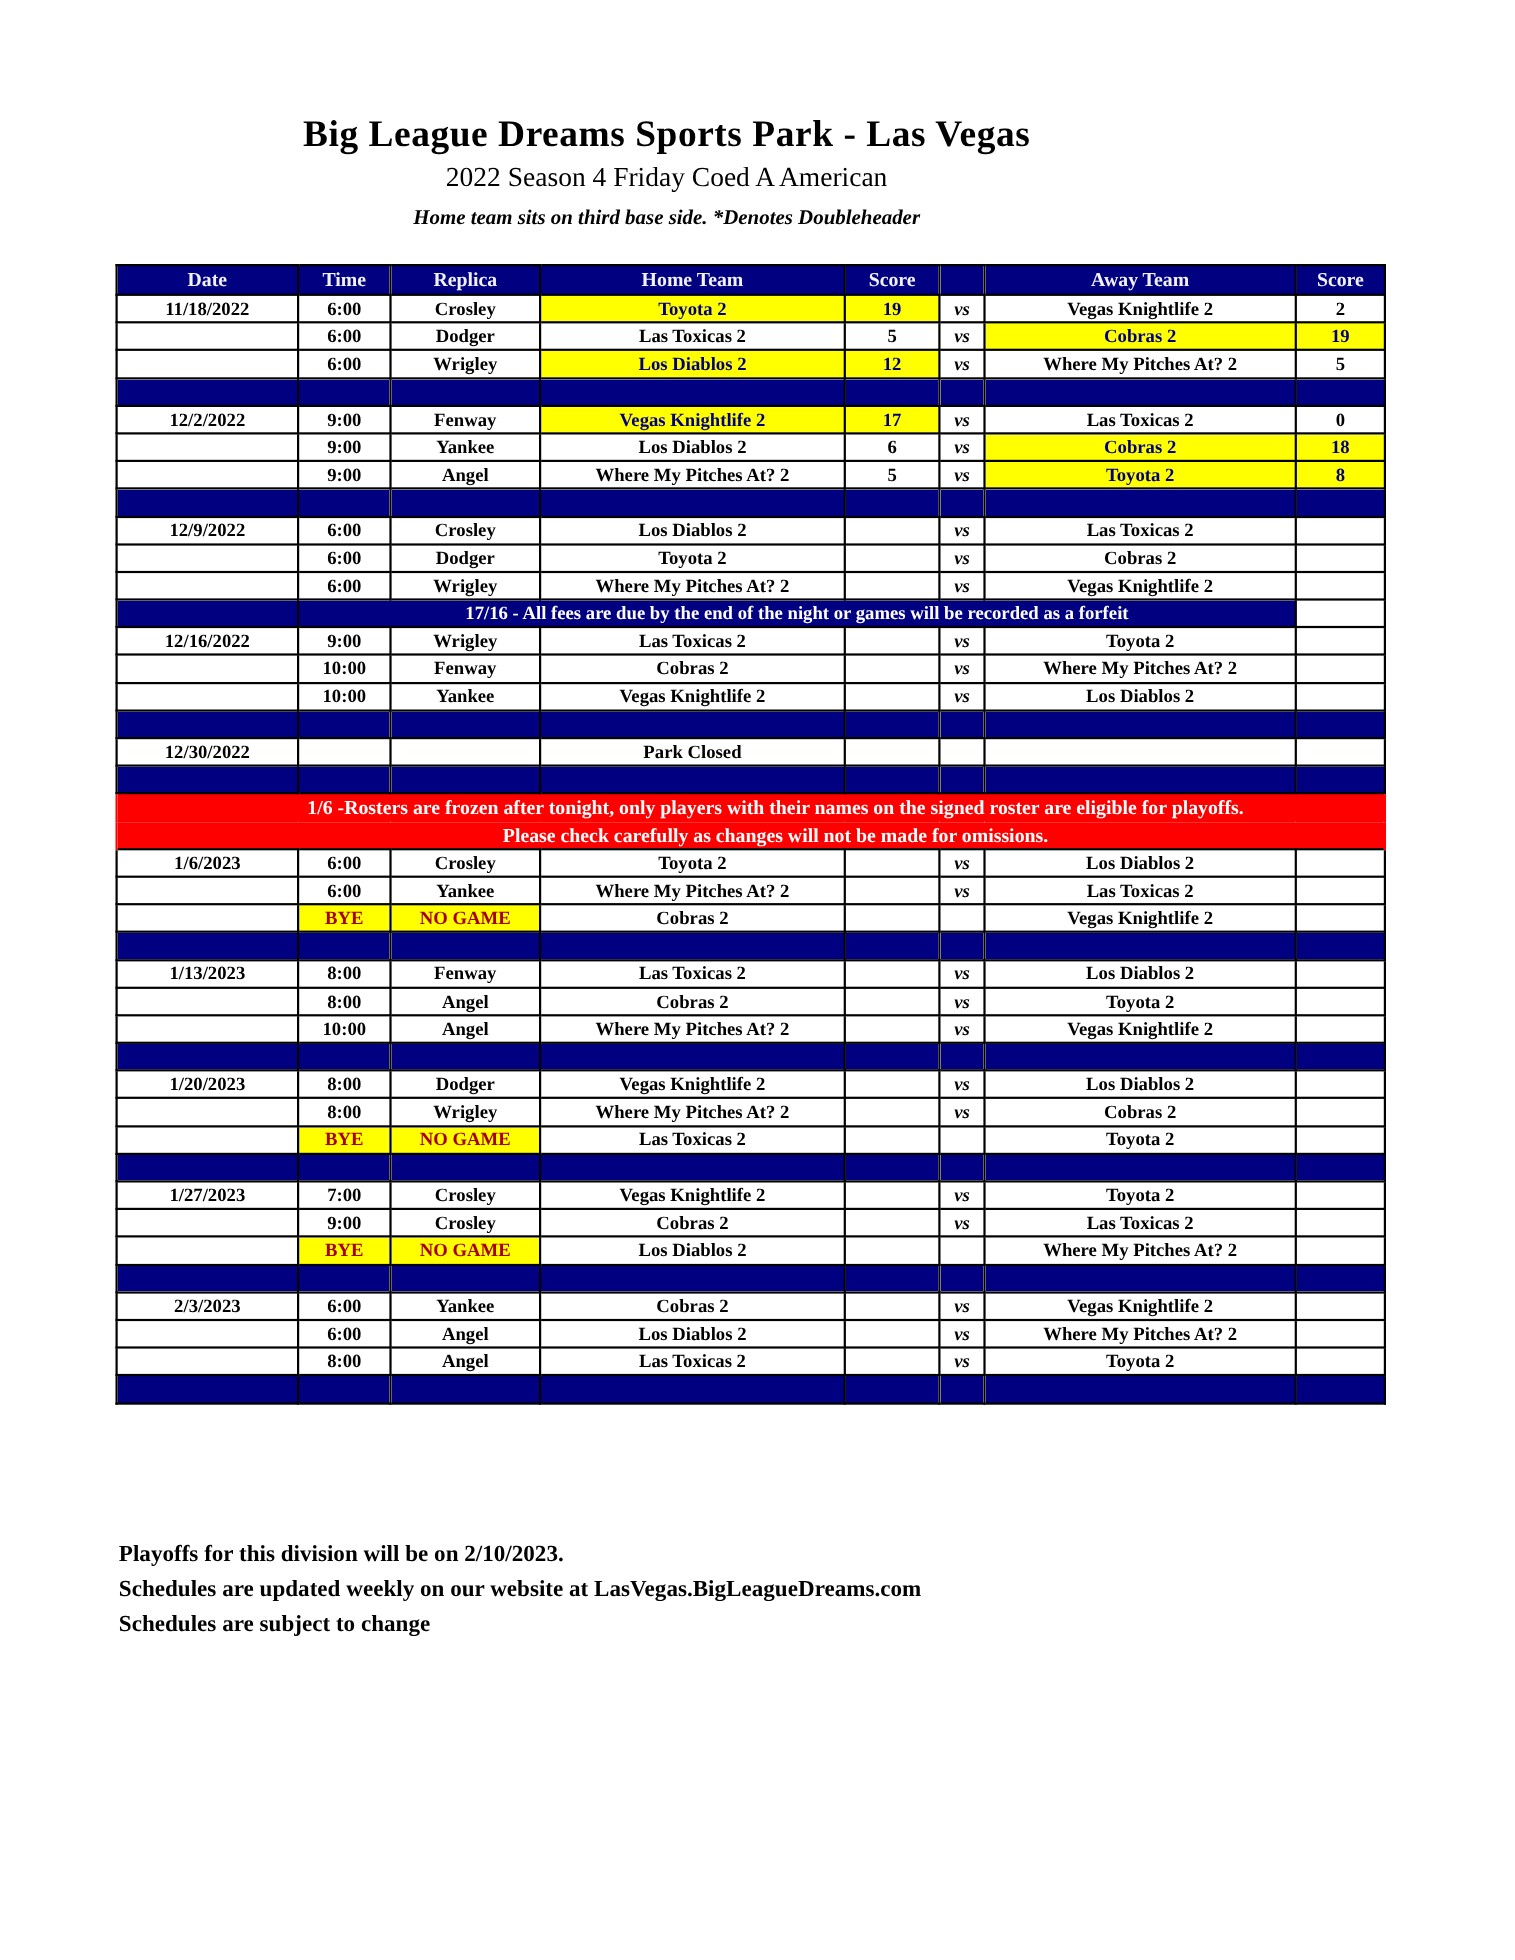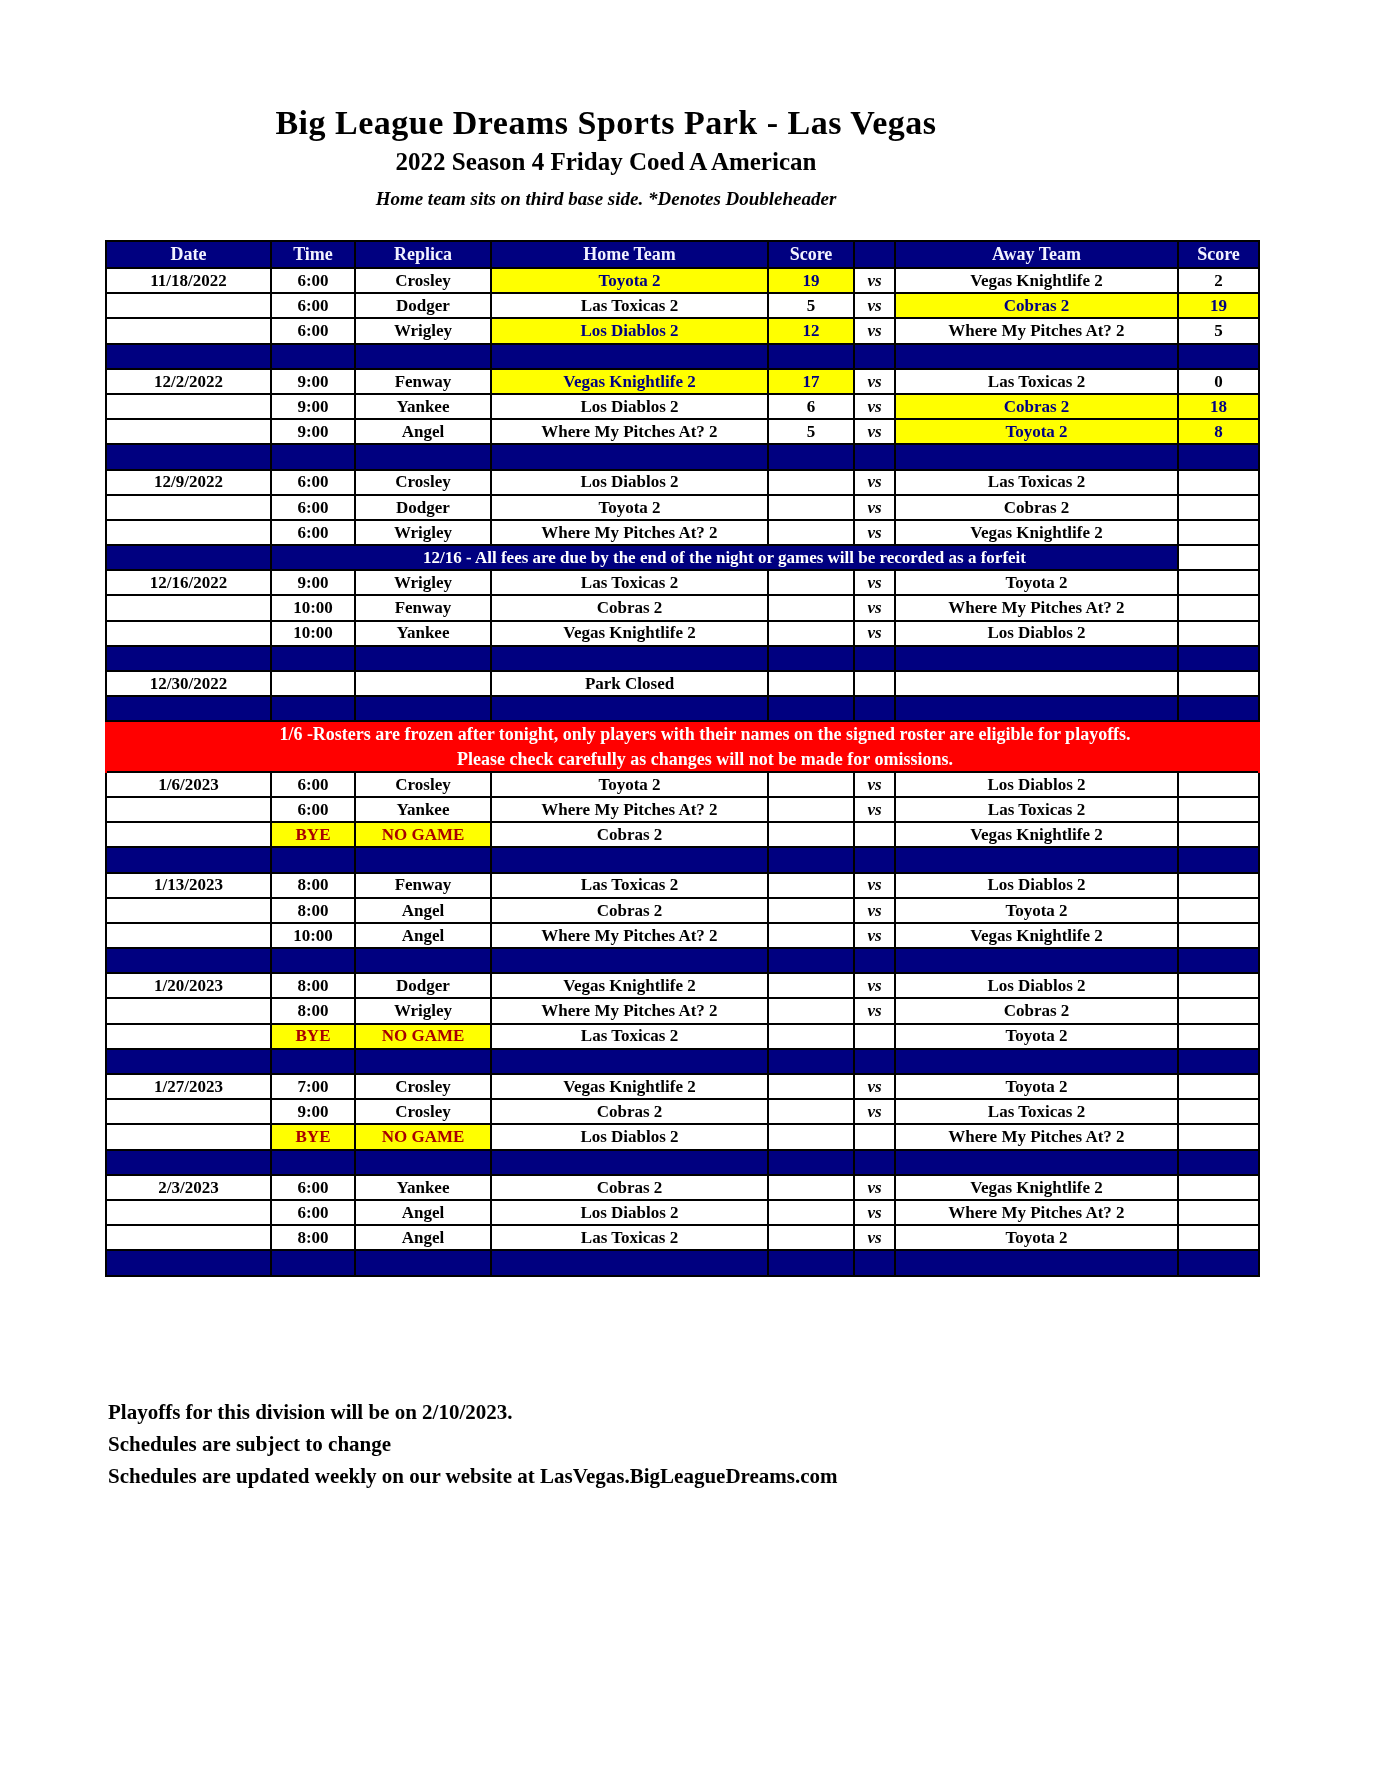--- a/index.html
+++ b/index.html
@@ -5,21 +5,21 @@
   html,body{margin:0;padding:0;background:#ffffff;}
   body{
     width:1377px;height:1782px;position:relative;
     font-family:"Liberation Serif", serif;
     color:#000;
   }
   .header-block{
     position:absolute;left:0;top:104px;width:1212px;text-align:center;
   }
   .title{font-size:34px;font-weight:bold;letter-spacing:.5px;}
-  .subtitle{font-size:25px;font-weight:bold;margin-top:6px;}
+  .subtitle{font-size:25px;font-weight:normal;margin-top:6px;}
   .basenote{font-size:19px;font-weight:bold;font-style:italic;margin-top:12px;}
 
   table.sched{
     position:absolute;left:105px;top:240px;width:1153px;
     border-collapse:collapse;table-layout:fixed;
     border:1px solid #fca5a5;
   }
   table.sched th, table.sched td{
     border:2px solid #000;
     padding:0 2px;
@@ -188,21 +188,21 @@
         <td>6:00</td>
         <td>Wrigley</td>
         <td>Where My Pitches At? 2</td>
         <td></td>
         <td class="c-vs">vs</td>
         <td>Vegas Knightlife 2</td>
         <td></td>
       </tr>
       <tr class="noteblue">
         <td></td>
-        <td class="nb-text" colspan="6">12/16 - All fees are due by the end of the night or games will be recorded as a forfeit</td>
+        <td class="nb-text" colspan="6">17/16 - All fees are due by the end of the night or games will be recorded as a forfeit</td>
         <td class="nb-end"></td>
       </tr>
       <tr>
         <td class="c-date">12/16/2022</td>
         <td>9:00</td>
         <td>Wrigley</td>
         <td>Las Toxicas 2</td>
         <td></td>
         <td class="c-vs">vs</td>
         <td>Toyota 2</td>
@@ -462,15 +462,15 @@
         <td></td>
         <td></td>
         <td></td>
         <td></td>
       </tr>
     </tbody>
 </table>
 
 <div class="footer-block">
     <div class="footer-line">Playoffs for this division will be on 2/10/2023.</div>
+    <div class="footer-line">Schedules are updated weekly on our website at LasVegas.BigLeagueDreams.com</div>
     <div class="footer-line">Schedules are subject to change</div>
-    <div class="footer-line">Schedules are updated weekly on our website at LasVegas.BigLeagueDreams.com</div>
   </div>
 
 </body></html>

